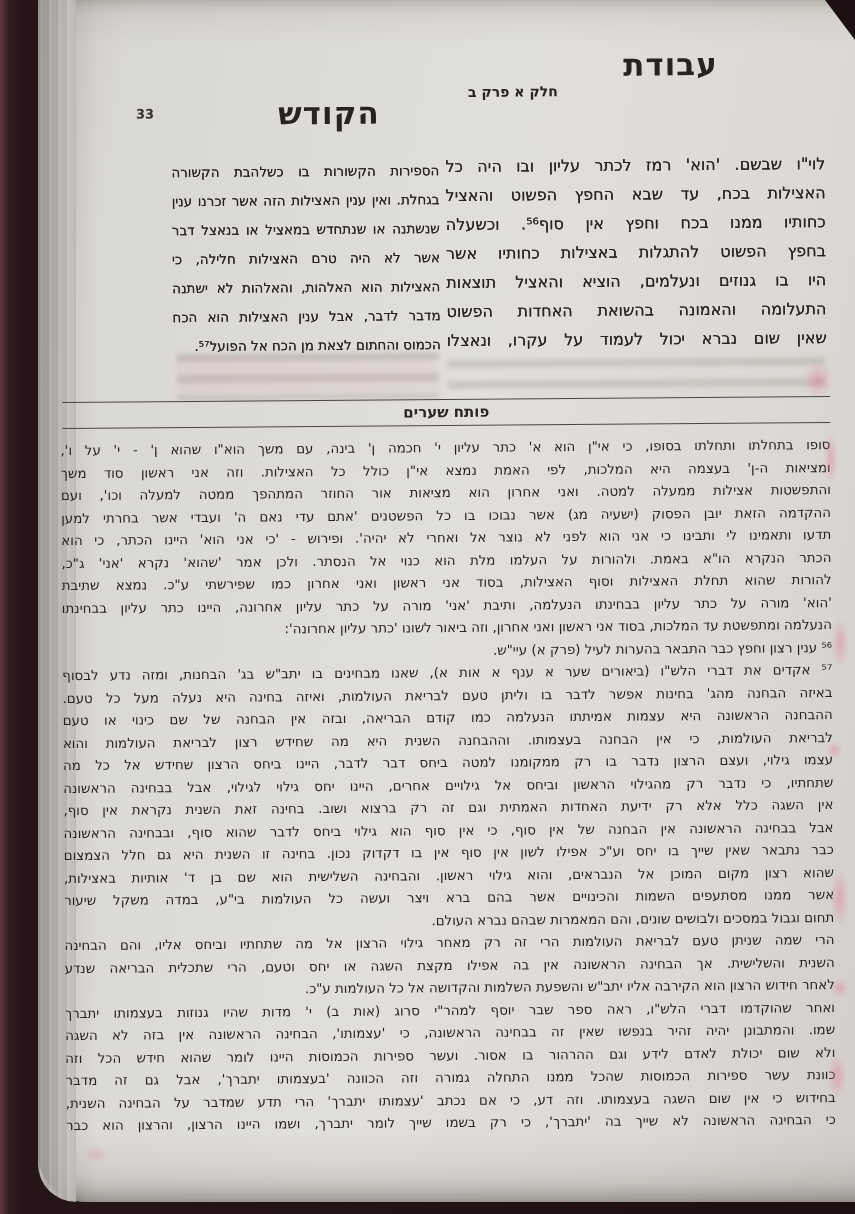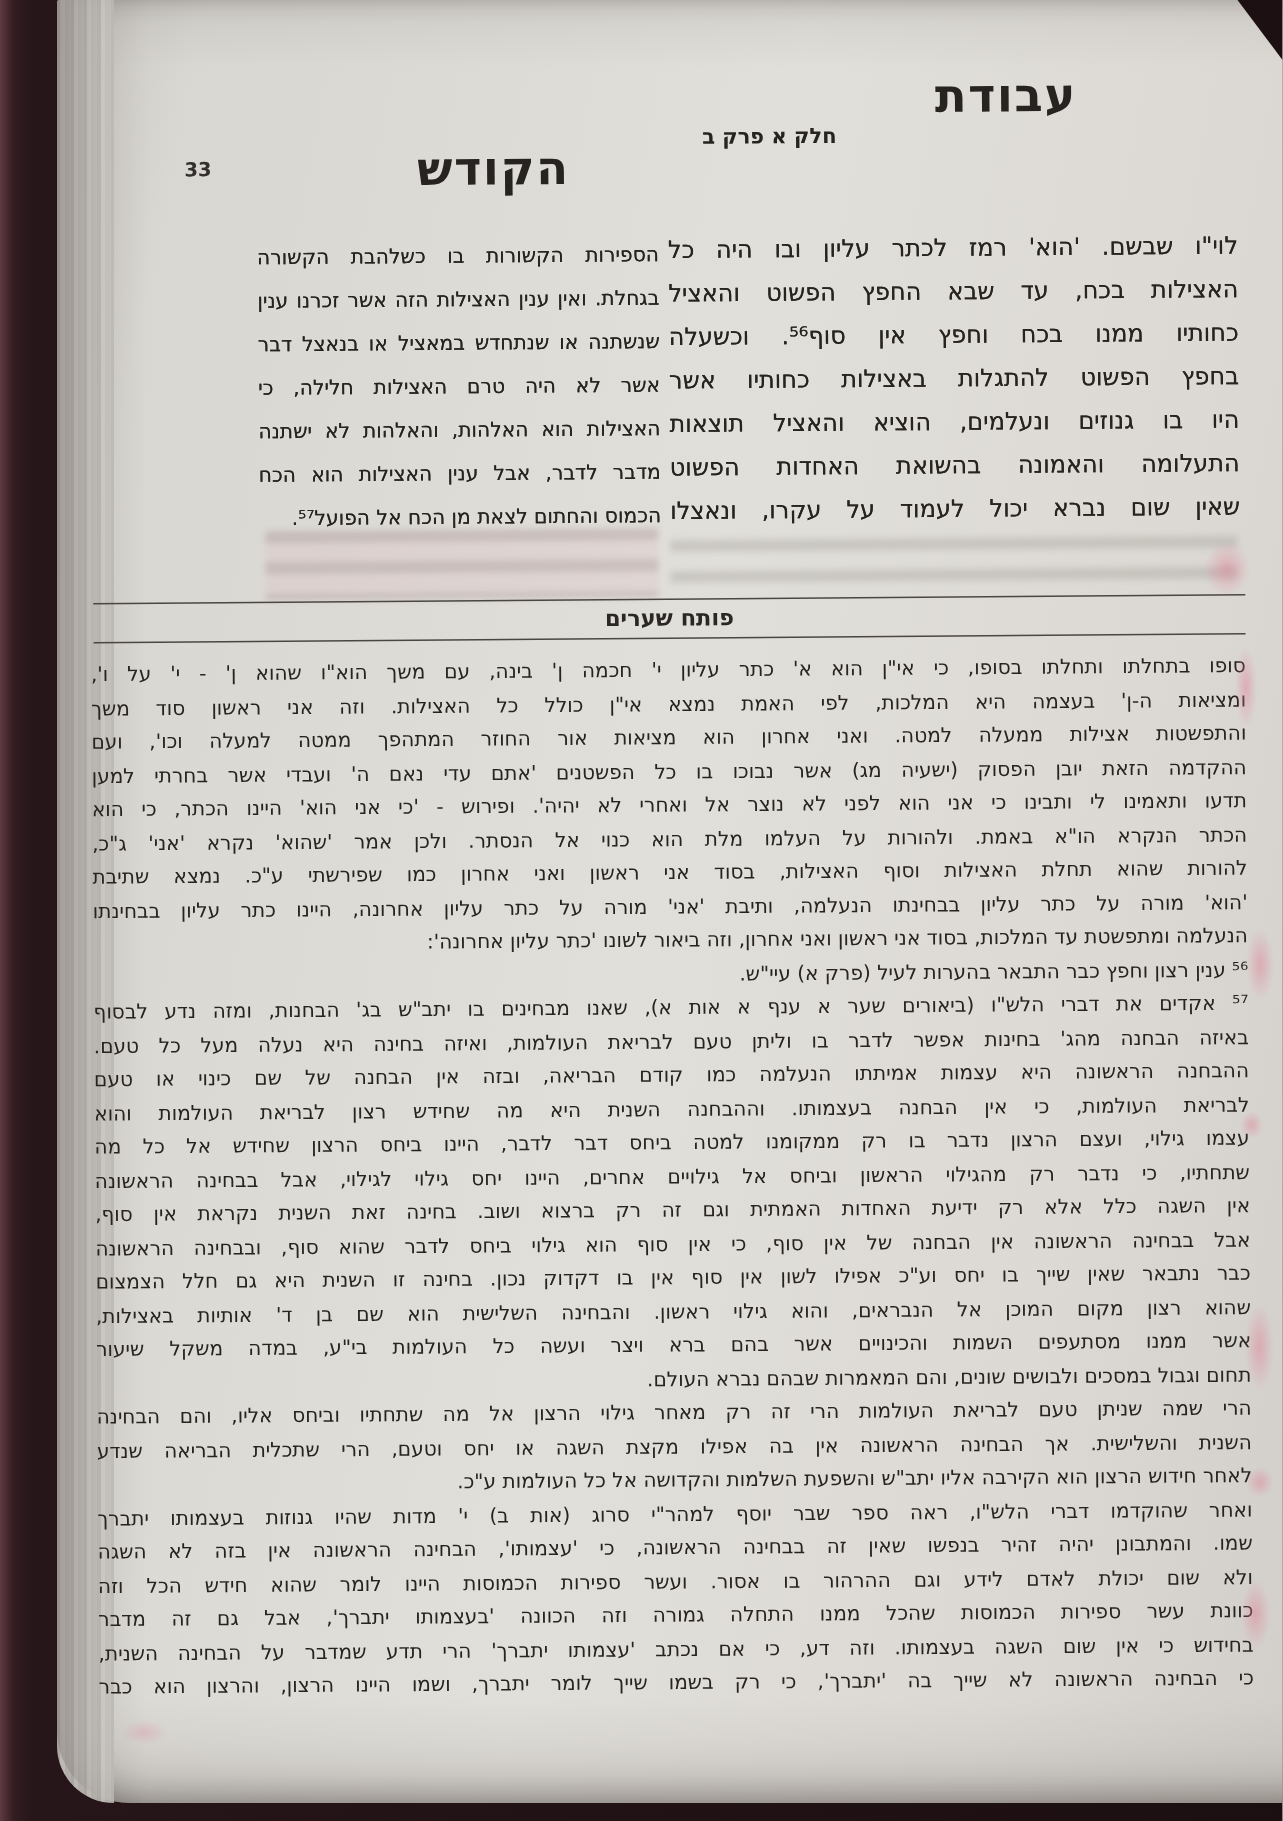--- a/index.html
+++ b/index.html
@@ -31,21 +31,21 @@
   }
   .corner-tri{
     position:absolute;top:0;right:0;width:0;height:0;
     border-top:40px solid #1c1013;border-left:30px solid transparent;
   }
   .content{position:absolute;left:0;top:0;width:833px;height:1202px;transform:rotate(-0.45deg);transform-origin:50% 42%;color:#262320;direction:rtl;}
   
   .title-top{position:absolute;left:536px;top:48px;width:200px;text-align:center;font-size:31px;font-weight:bold;letter-spacing:1px;}
   .chapter{position:absolute;left:399px;top:84px;width:124px;text-align:right;font-size:14px;font-weight:bold;}
   .title-bottom{position:absolute;left:227px;top:94px;width:134px;text-align:center;font-size:31px;font-weight:bold;letter-spacing:1px;}
-  .pagenum{position:absolute;left:88px;top:104px;width:44px;text-align:left;font-size:13px;font-weight:bold;color:#33302d;}
+  .pagenum{position:absolute;left:88px;top:104px;width:44px;text-align:center;font-size:13px;font-weight:bold;color:#33302d;}
   
   .maincol{position:absolute;text-shadow:0 0 .4px rgba(32,30,28,.85);}
   .col-right{left:410px;top:152px;width:380px;}
   .col-left{left:136px;top:156px;width:268px;}
   .col-right .tline{font-size:16px;height:29px;line-height:29px;}
   .col-left  .tline{font-size:13.5px;height:29px;line-height:29px;}
   .tline{text-align:justify;text-align-last:justify;overflow:hidden;white-space:nowrap;}
   .tline.endline{text-align-last:right;}
   
   .divider{position:absolute;left:25px;top:399px;width:768px;}

